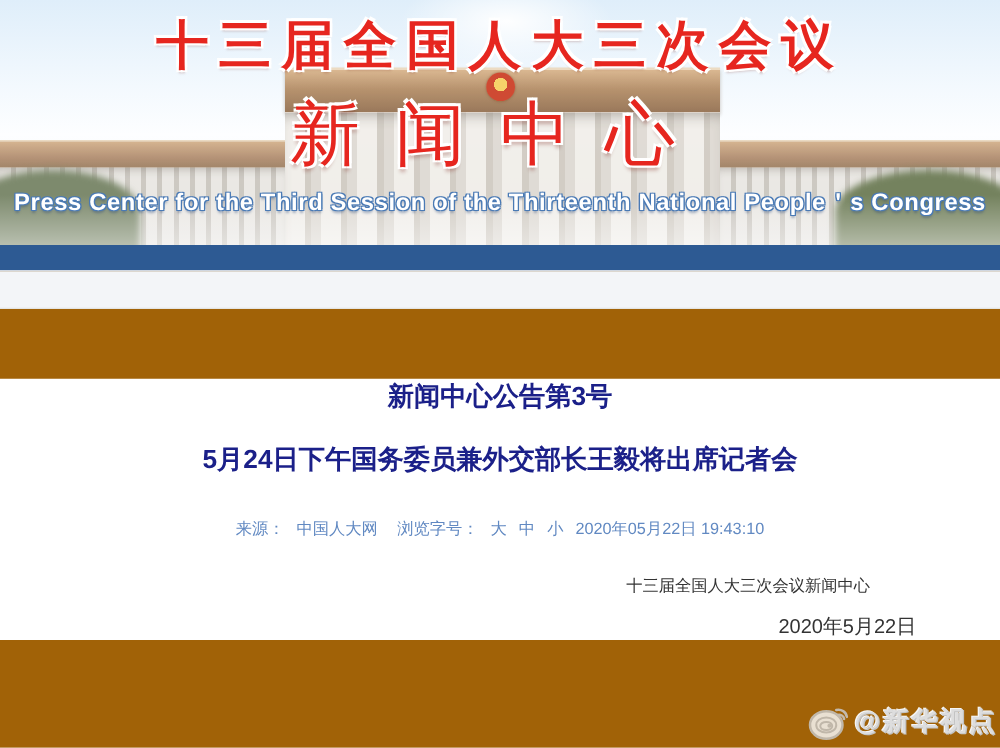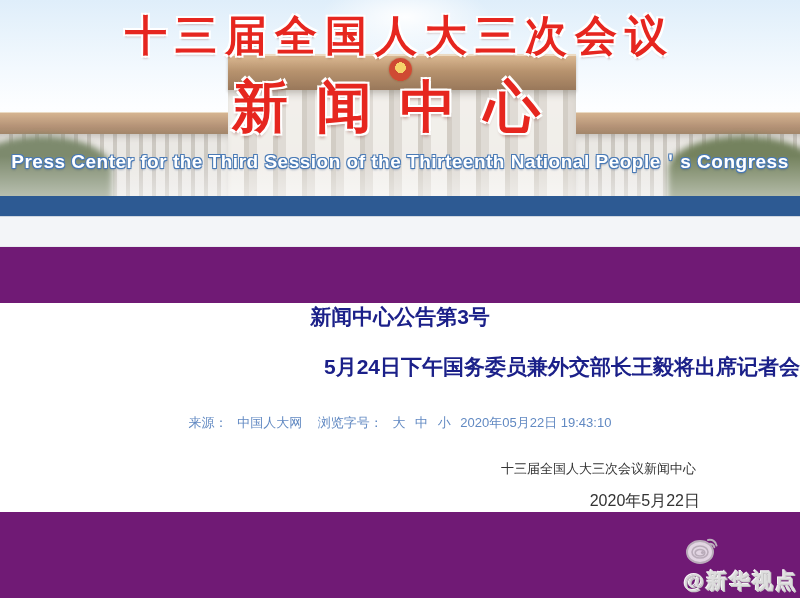--- a/index.html
+++ b/index.html
@@ -1,17 +1,17 @@
 <!DOCTYPE html>
 <html><head>
 <meta charset="utf-8">
 <style>
   html,body{margin:0;padding:0;}
   body{font-family:"Liberation Sans","DejaVu Sans",sans-serif;background:#ffffff;}
-  .page{position:relative;width:800px;height:598px;margin:0 auto;background:#701a75;overflow:hidden;}
+  .page{position:relative;width:800px;height:598px;margin:0 auto;background:#a16207;overflow:hidden;}
 
   
   .banner{position:relative;height:196px;overflow:hidden;
     background:linear-gradient(180deg,#dfeefa 0%,#f3f9fe 35%,#fdfeff 55%,#edf1f5 100%);}
   .star-glow{position:absolute;left:320px;top:-18px;width:170px;height:70px;
     background:radial-gradient(closest-side,rgba(255,255,255,.95),rgba(255,255,255,0));}
   
   .bldg-central{position:absolute;left:228px;top:54px;width:348px;bottom:0;opacity:.9;}
   .bldg-central .cornice{height:34px;
     background:linear-gradient(180deg,#d8b186 0%,#b1885f 45%,#8f6a49 100%);
@@ -35,45 +35,45 @@
   .trees.left{left:-28px;width:140px;background:#7d8a6d;}
   .trees.right{right:-18px;width:150px;background:#74825e;}
   .emblem{position:absolute;left:389px;top:58px;width:23px;height:23px;border-radius:50%;
     background:radial-gradient(circle at 50% 42%,#f6d36a 0 30%,#cf4a33 31% 75%,#a8852f 76% 100%);
     box-shadow:0 0 2px rgba(120,60,30,.6);}
 
   .banner-title{position:absolute;top:8px;left:0;width:100%;text-align:center;
     font-size:42px;font-weight:bold;color:#e6261f;letter-spacing:8px;white-space:nowrap;
     text-shadow:-2px -2px 0 #fff,2px -2px 0 #fff,-2px 2px 0 #fff,2px 2px 0 #fff,0 3px 2px rgba(120,30,20,.25);}
   .banner-sub{position:absolute;top:70px;left:0;width:100%;text-align:center;
-    font-size:56px;font-weight:bold;color:#e6261f;letter-spacing:28px;white-space:nowrap;
+    font-size:56px;font-weight:normal;color:#e6261f;letter-spacing:28px;white-space:nowrap;
     text-shadow:-2px -2px 0 #fff,2px -2px 0 #fff,-2px 2px 0 #fff,2px 2px 0 #fff,0 4px 3px rgba(120,30,20,.3);}
   .banner-en{position:absolute;top:149px;left:0;width:100%;text-align:center;
     font-size:19px;font-weight:bold;color:#ffffff;letter-spacing:.5px;white-space:nowrap;
     text-shadow:-1px -1px 0 #4a7ab5,1px -1px 0 #4a7ab5,-1px 1px 0 #4a7ab5,1px 1px 0 #4a7ab5,0 2px 2px rgba(40,70,120,.4);}
 
   .blue-bar{height:20px;background:#2d5a93;border-bottom:1px solid #cfd6e0;}
   .band{height:29px;background:#f3f5f8;border-bottom:1px solid #e8ebef;}
 
   
   .content{position:relative;background:#fff;}
   .announce{margin:56px 0 0 0;text-align:center;font-size:21px;font-weight:bold;color:#1b2089;}
-  .art-title{margin:22px 0 0 0;text-align:right;font-size:21px;font-weight:bold;color:#1b2089;}
+  .art-title{margin:22px 0 0 0;text-align:center;font-size:21px;font-weight:bold;color:#1b2089;}
   .meta{margin:33px 0 0 0;text-align:center;font-size:13px;color:#6189c2;}
   .meta span{display:inline-block;}
   .meta .gap-s{margin-right:6px;} .meta .gap-m{margin-right:12px;}
   .meta .fsz{margin-right:6px;cursor:pointer;}
   .bodytext{width:617px;margin:17px auto 0 auto;font-size:13px;line-height:17px;color:#333;
     text-align:justify;}
   .bodytext p{margin:0 0 12px 0;text-indent:2em;}
   .signature{margin-top:28px;text-align:right;padding-right:104px;font-size:13px;color:#333;}
-  .dateline{margin-top:13px;text-align:right;padding-right:100px;font-size:16px;color:#333;}
+  .dateline{margin-top:13px;text-align:right;padding-right:67px;font-size:16px;color:#333;}
 
   
-  .watermark{position:absolute;right:2px;bottom:3px;display:flex;align-items:flex-start;z-index:5;flex-direction:column;}
+  .watermark{position:absolute;right:2px;bottom:3px;display:flex;align-items:center;z-index:5;}
   .wm-logo{width:36px;height:36px;margin-right:3px;opacity:.85;}
   .wm-text{font-size:21px;font-weight:bold;color:#dddddd;letter-spacing:2px;white-space:nowrap;
     text-shadow:1px 1px 0 #c2c2c2,-1px -1px 0 #f5f5f5;}
 </style>
 </head>
 <body>
 
 <div class="page">
 
   <div class="banner">

